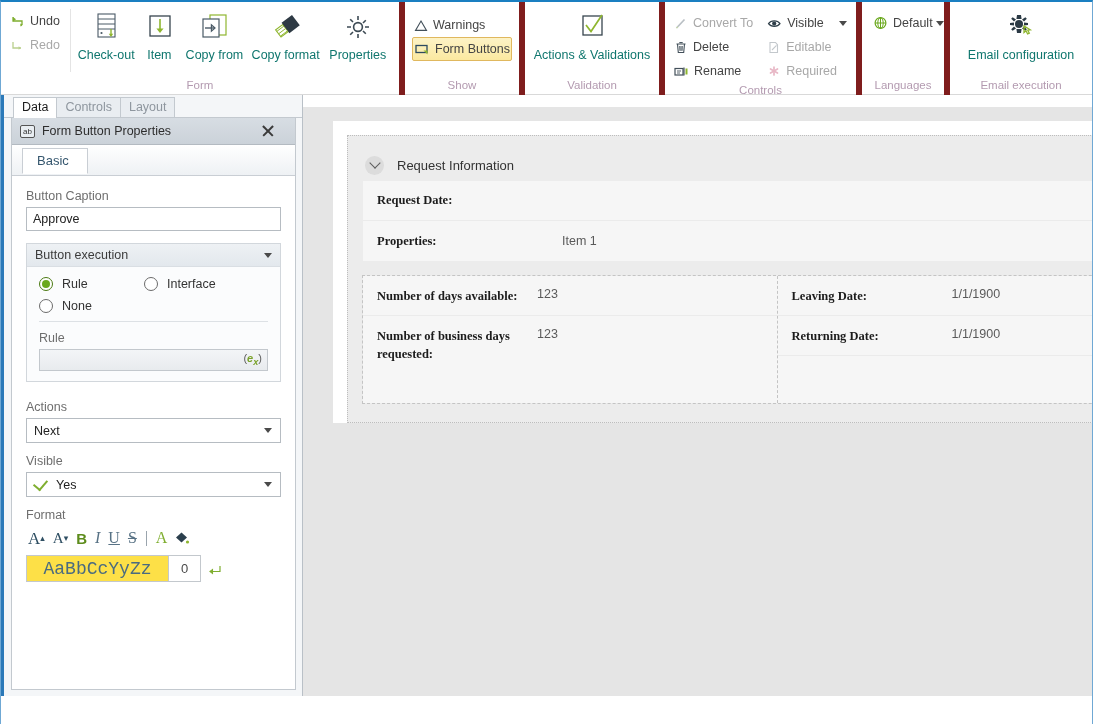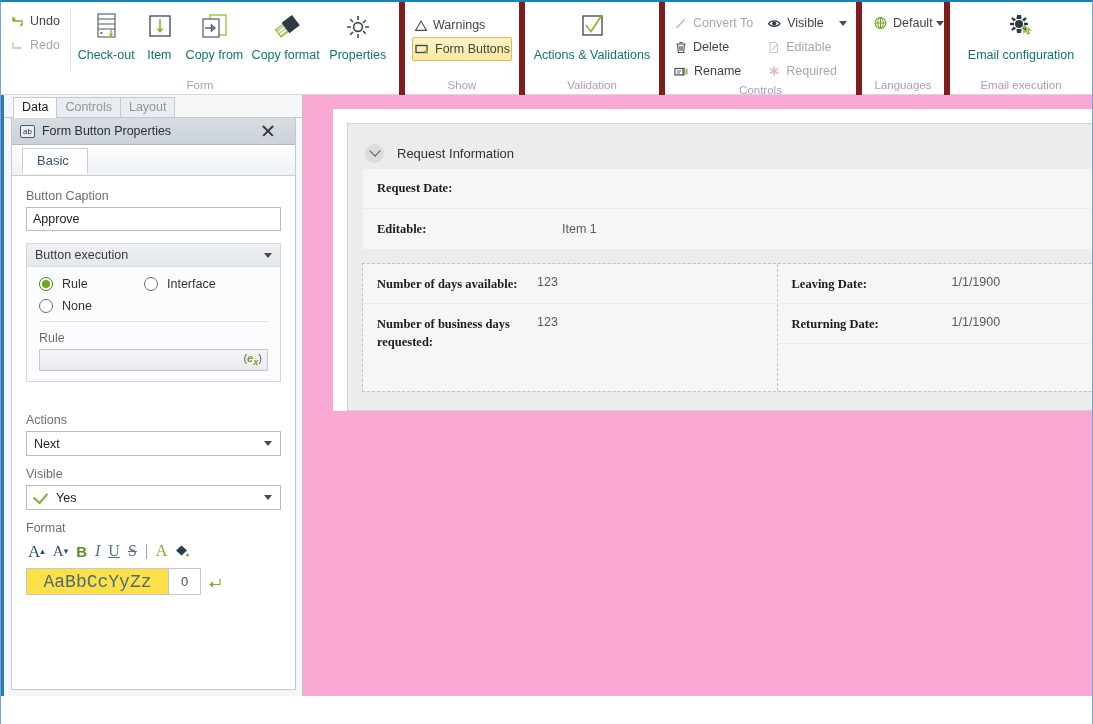--- a/index.html
+++ b/index.html
@@ -345,23 +345,24 @@
     width: 32px; height: 27px;
     border: 1px solid #c3c8cd; border-left: none; background: #fff;
     display: flex; align-items: center; justify-content: center;
     font-size: 13px; color: #4a4a4a;
   }
   .reset-ico { display: flex; align-items: center; margin-left: 6px; cursor: pointer; }
 
   
   .canvas {
     flex: 1;
-    background: #f9a8d4;
+    background: #e5e5e5;
     position: relative;
     overflow: hidden;
+    margin-top: 12px;
   }
   .designer-sheet {
     position: absolute;
     left: 30px; top: 14px;
     width: 900px;
     background: #ffffff;
     padding: 14px 0 0 14px;
   }
   .form-panel {
     background: #ececec;
@@ -728,21 +729,21 @@
 
               <div class="hr-soft"></div>
 
               <div class="fld-label">Rule</div>
               <div class="rule-input">
                 <span class="ex-ico"><span class="par">(</span>e<sub>x</sub><span class="par">)</span></span>
               </div>
             </div>
           </div>
 
-          <div class="fld-label" style="margin-top:31px">Actions</div>
+          <div class="fld-label" style="margin-top:18px">Actions</div>
           <div class="sel-box">
             <span class="val">Next</span>
             <span class="mini-caret"></span>
           </div>
 
           <div class="fld-label" style="margin-top:11px">Visible</div>
           <div class="sel-box">
             <span class="val">
               <span class="chk-green"></span>
               <span>Yes</span>
@@ -792,21 +793,21 @@
             <span class="chev-circle"></span>
             <span class="section-title">Request Information</span>
           </div>
 
           <div class="fld-rows">
             <div class="fld-row">
               <span class="fld-name">Request Date:</span>
               <span class="fld-val"></span>
             </div>
             <div class="fld-row">
-              <span class="fld-name">Editable:</span>
+              <span class="fld-name">Properties:</span>
               <span class="fld-val">Item 1</span>
             </div>
           </div>
 
           <div class="two-col">
             <div class="col">
               <div class="fld-row">
                 <span class="fld-name">Number of days available:</span>
                 <span class="fld-val">123</span>
               </div>

